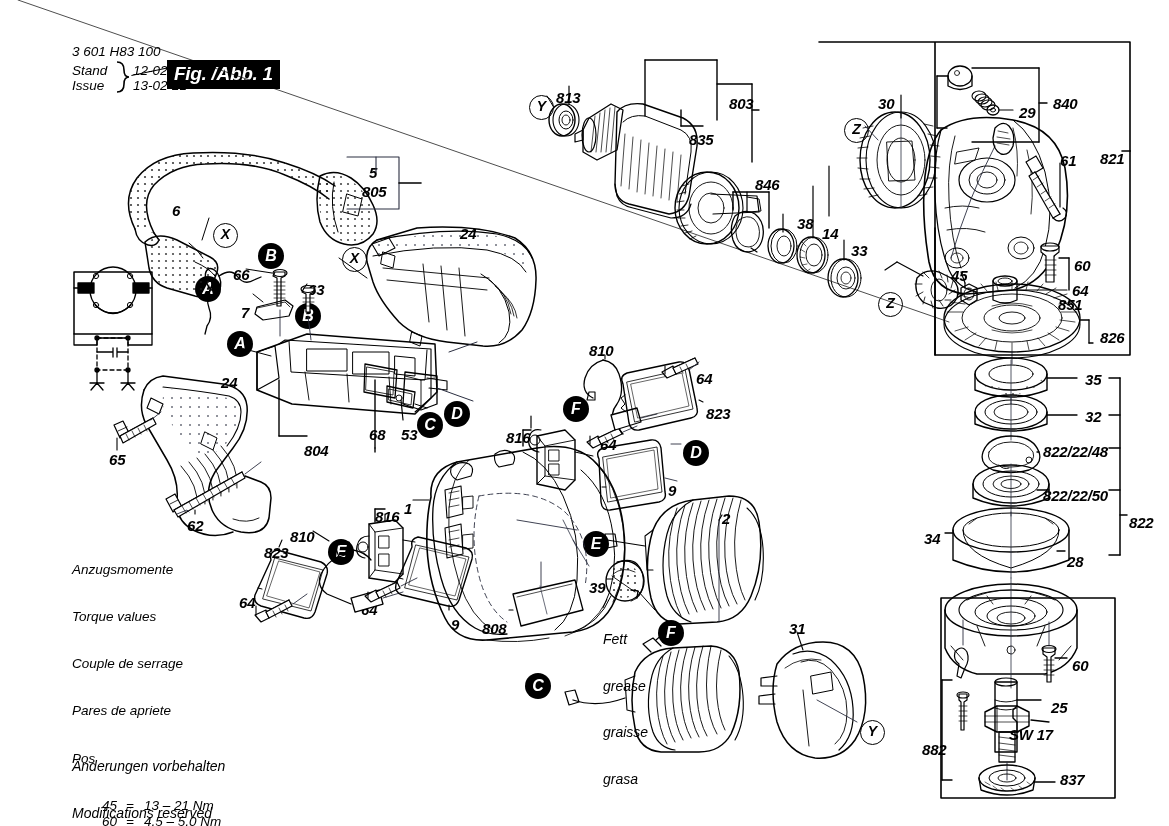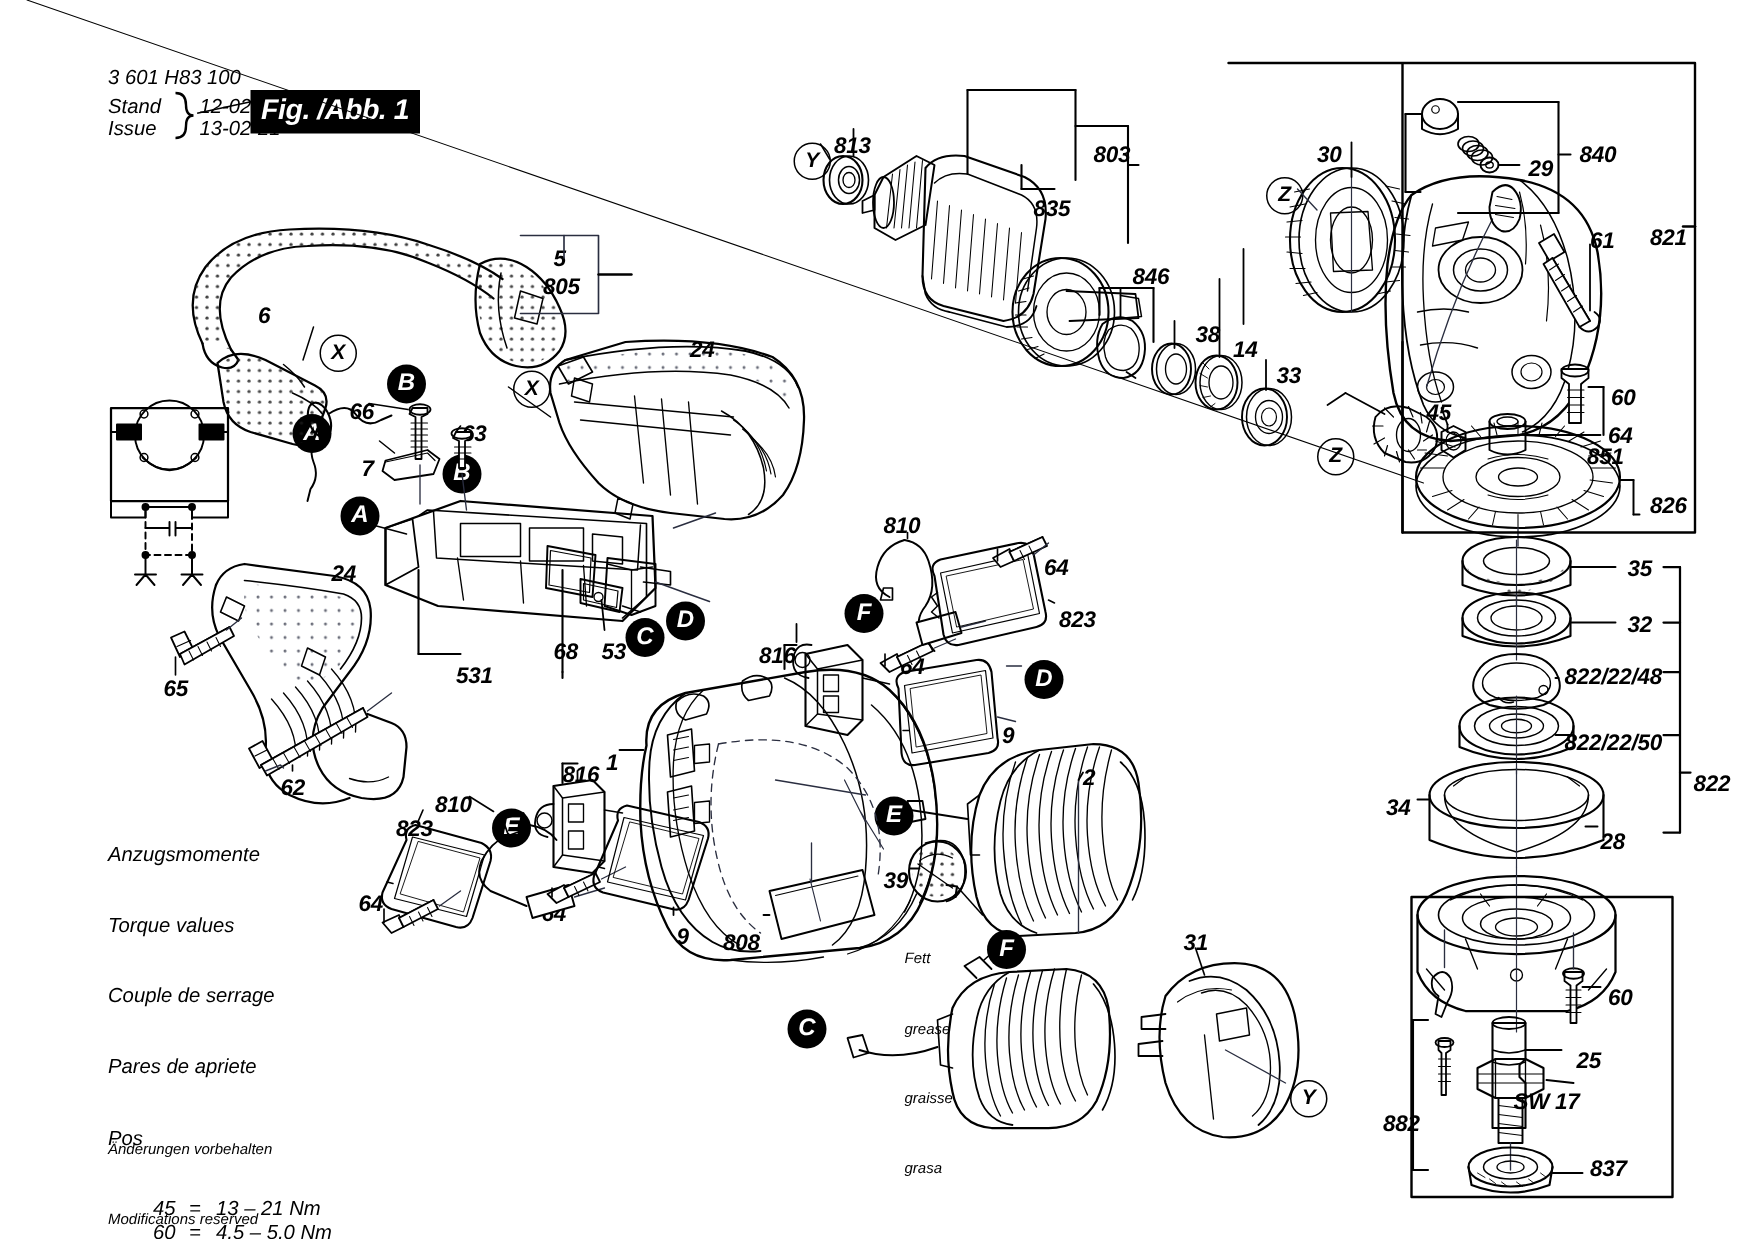--- a/index.html
+++ b/index.html
@@ -47,21 +47,21 @@
     position: absolute;
     background: #000;
     color: #fff;
     font-weight: bold;
     font-size: 19px;
     padding: 3px 7px 4px 7px;
     letter-spacing: -0.3px;
   }
   .txtblk {
     position: absolute;
-    font-size: 10px;
+    font-size: 14px;
     line-height: 15.5px;
     white-space: pre;
   }
   .torque {
     position: absolute;
     font-size: 13.5px;
     line-height: 15.6px;
     white-space: pre;
   }
   .balloon {
@@ -886,21 +886,21 @@
 
   <div id="callouts">
       <div class="lbl" style="left: 352px; top: 165px;">5</div>
       <div class="lbl" style="left: 345px; top: 184px;">805</div>
       <div class="lbl" style="left: 155px; top: 203px;">6</div>
       <div class="lbl" style="left: 216px; top: 267px;">66</div>
       <div class="lbl" style="left: 291px; top: 282px;">63</div>
       <div class="lbl" style="left: 224px; top: 305px;">7</div>
       <div class="lbl" style="left: 443px; top: 226px;">24</div>
       <div class="lbl" style="left: 204px; top: 375px;">24</div>
-      <div class="lbl" style="left: 287px; top: 443px;">531</div>
+      <div class="lbl" style="left: 287px; top: 443px;">804</div>
       <div class="lbl" style="left: 352px; top: 427px;">68</div>
       <div class="lbl" style="left: 384px; top: 427px;">53</div>
       <div class="lbl" style="left: 92px; top: 452px;">65</div>
       <div class="lbl" style="left: 170px; top: 518px;">62</div>
       <div class="lbl" style="left: 273px; top: 529px;">810</div>
       <div class="lbl" style="left: 247px; top: 545px;">823</div>
       <div class="lbl" style="left: 222px; top: 595px;">64</div>
       <div class="lbl" style="left: 344px; top: 602px;">64</div>
       <div class="lbl" style="left: 358px; top: 509px;">816</div>
       <div class="lbl" style="left: 387px; top: 501px;">1</div>

